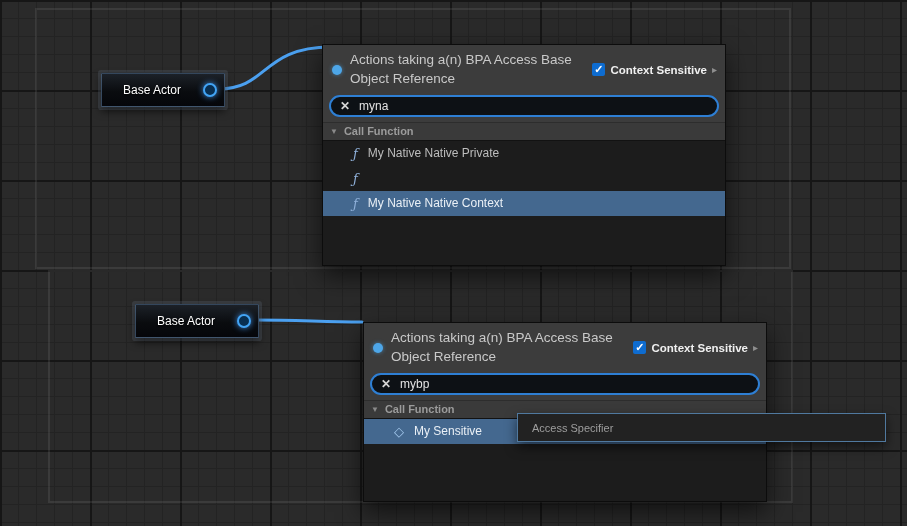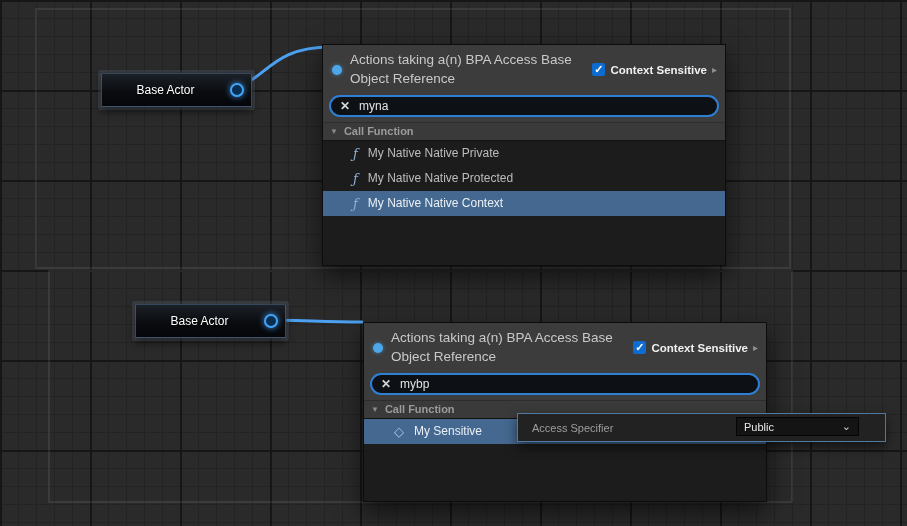--- a/index.html
+++ b/index.html
@@ -19,21 +19,21 @@
   .outline-b{left:48px;top:270px;width:741px;height:229px;}
 
   .wires{position:absolute;left:0;top:0;pointer-events:none;}
 
   
   .bp-node{
     position:absolute;width:122px;height:32px;border-radius:1px;
     background:linear-gradient(180deg,#1c2128 0%,#0a0c0f 55%,#05060a 100%);
     border:1px solid rgba(110,150,195,.45);
     box-shadow:0 0 0 3px rgba(130,145,165,.18), 0 4px 9px rgba(0,0,0,.65);
-    display:flex;align-items:center;padding-left:27px;
+    display:flex;align-items:center;
   }
   .node-top{left:101px;top:73px;}
   .node-bottom{left:135px;top:304px;}
   .bp-node .label{
     position:absolute;left:0;right:22px;text-align:center;
     color:#fff;font-size:12px;text-shadow:0 1px 2px #000;
   }
   .pin{
     position:absolute;right:7px;top:50%;margin-top:-7px;
     width:10px;height:10px;border-radius:50%;
@@ -137,21 +137,20 @@
       <span class="tri">▼</span>
       <span>Call Function</span>
     </div>
     <div class="list">
       <div class="row">
         <span class="ficon">ƒ</span>
         <span>My Native Native Private</span>
       </div>
       <div class="row">
         <span class="ficon">ƒ</span>
-        <span>My Native Native Protected</span>
       </div>
       <div class="row selected">
         <span class="ficon">ƒ</span>
         <span>My Native Native Context</span>
       </div>
     </div>
   </div>
 
   <div class="action-menu menu-bottom">
     <div class="menu-header">
@@ -176,19 +175,15 @@
     <div class="list">
       <div class="row selected">
         <span class="dicon">◇</span>
         <span>My Sensitive</span>
       </div>
     </div>
   </div>
 
   <div class="spec-tooltip">
     <span class="spec-label">Access Specifier</span>
-    <div class="combo">
-      <span>Public</span>
-      <span class="dd">⌄</span>
-    </div>
   </div>
 
 </div>
 
 </body></html>

